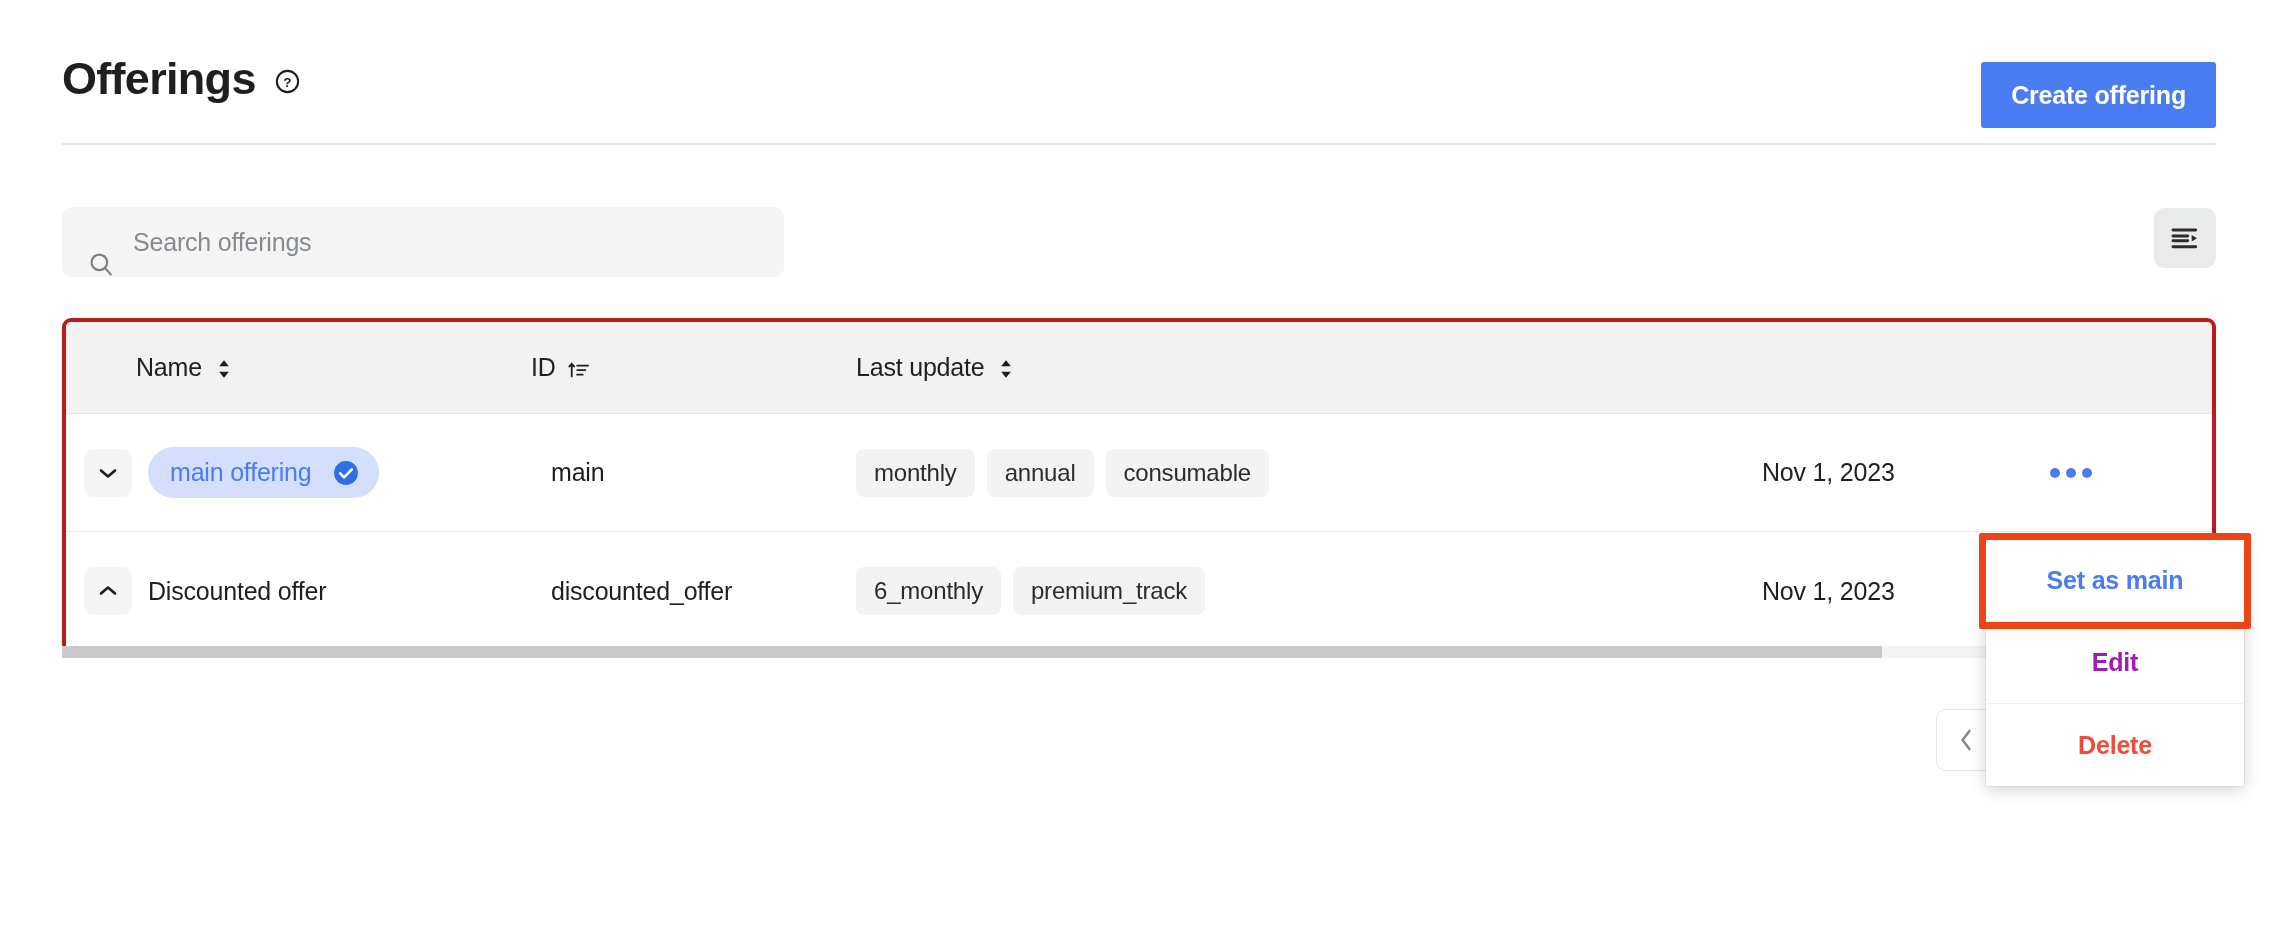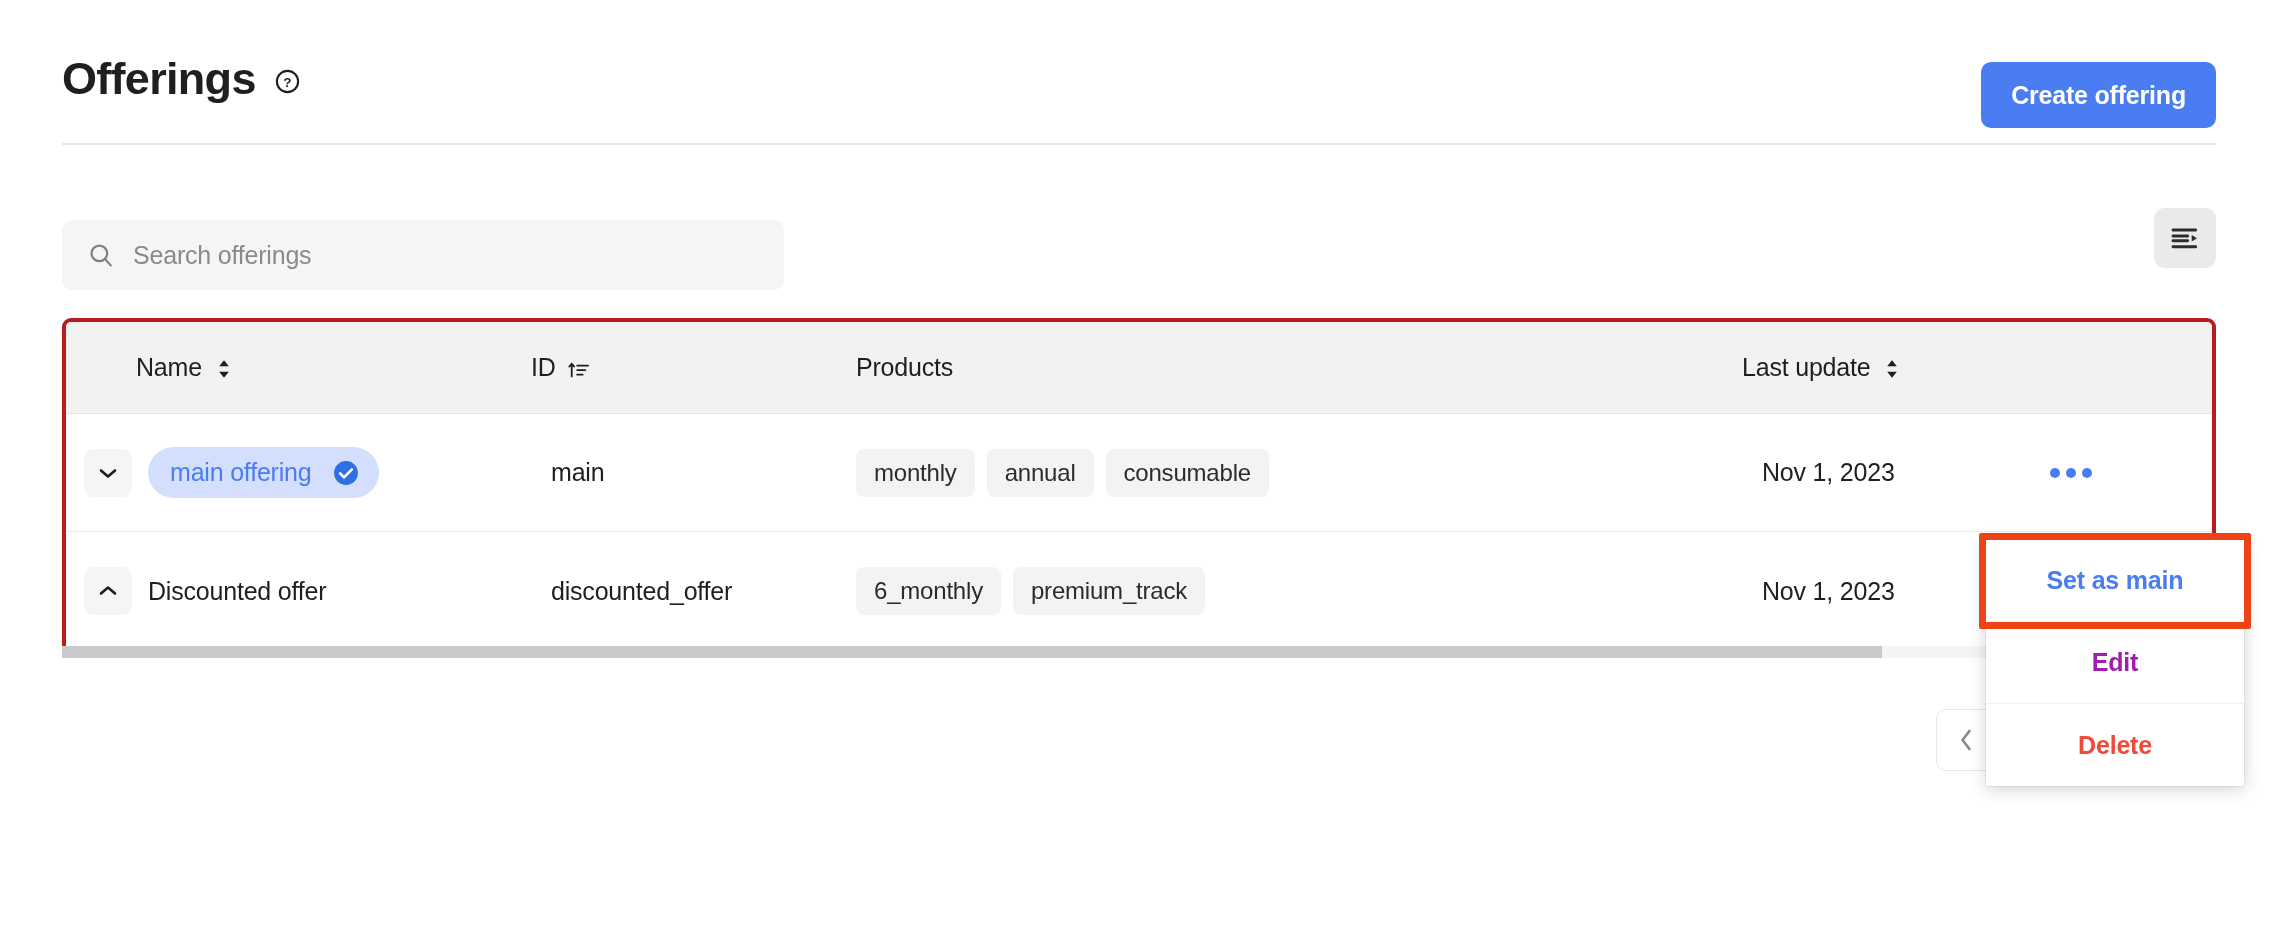--- a/index.html
+++ b/index.html
@@ -51,21 +51,21 @@
   }
   .create-btn {
     position: absolute;
     right: 0;
     top: 22px;
     height: 66px;
     padding: 0 30px;
     background: #4a7cf2;
     color: #ffffff;
     border: none;
-    border-radius: 10px;
+    border-radius: 3px;
     font-family: "Liberation Sans", sans-serif;
     font-size: 25px;
     font-weight: 700;
     letter-spacing: -0.2px;
     cursor: pointer;
     display: flex;
     align-items: center;
     justify-content: center;
   }
 
@@ -73,27 +73,27 @@
   .search-row {
     position: absolute;
     left: 62px;
     top: 203px;
     right: 62px;
     height: 70px;
   }
   .search-box {
     position: absolute;
     left: 0;
-    top: 17px;
+    top: 4px;
     width: 722px;
     height: 70px;
     background: #f5f5f6;
     border-radius: 10px;
     display: flex;
-    align-items: center;
+    align-items: flex-end;
     padding: 0 0 0 26px;
     gap: 19px;
   }
   .search-icon { display: block; width: 26px; height: 26px; flex: 0 0 auto; }
   .search-input {
     flex: 1 1 auto;
     height: 100%;
     border: none;
     outline: none;
     background: transparent;
@@ -380,25 +380,20 @@
           <span class="sort-icon-id">
             <svg viewBox="0 0 24 22" width="22" height="20">
               <path d="M4 3 L4 17 M4 3 L1.4 6 M4 3 L6.6 6" stroke="#1f1f1f" stroke-width="2" fill="none" stroke-linecap="round" stroke-linejoin="round"></path>
               <line x1="10" y1="5" x2="22" y2="5" stroke="#1f1f1f" stroke-width="2" stroke-linecap="round"></line>
               <line x1="10" y1="10" x2="19" y2="10" stroke="#1f1f1f" stroke-width="2" stroke-linecap="round"></line>
               <line x1="10" y1="15" x2="16" y2="15" stroke="#1f1f1f" stroke-width="2" stroke-linecap="round"></line>
             </svg>
           </span>
         </div>
       </div>
-      <div class="col-prod">
-        <div class="th">
-          <span>Products</span>
-        </div>
-      </div>
       <div class="col-date">
         <div class="th">
           <span>Last update</span>
           <span class="sort-icon">
             <svg viewBox="0 0 16 20" width="20" height="22">
               <path d="M8 2 L12.4 7.4 L3.6 7.4 Z" fill="#1f1f1f"></path>
               <path d="M8 18 L3.6 12.6 L12.4 12.6 Z" fill="#1f1f1f"></path>
             </svg>
           </span>
         </div>

